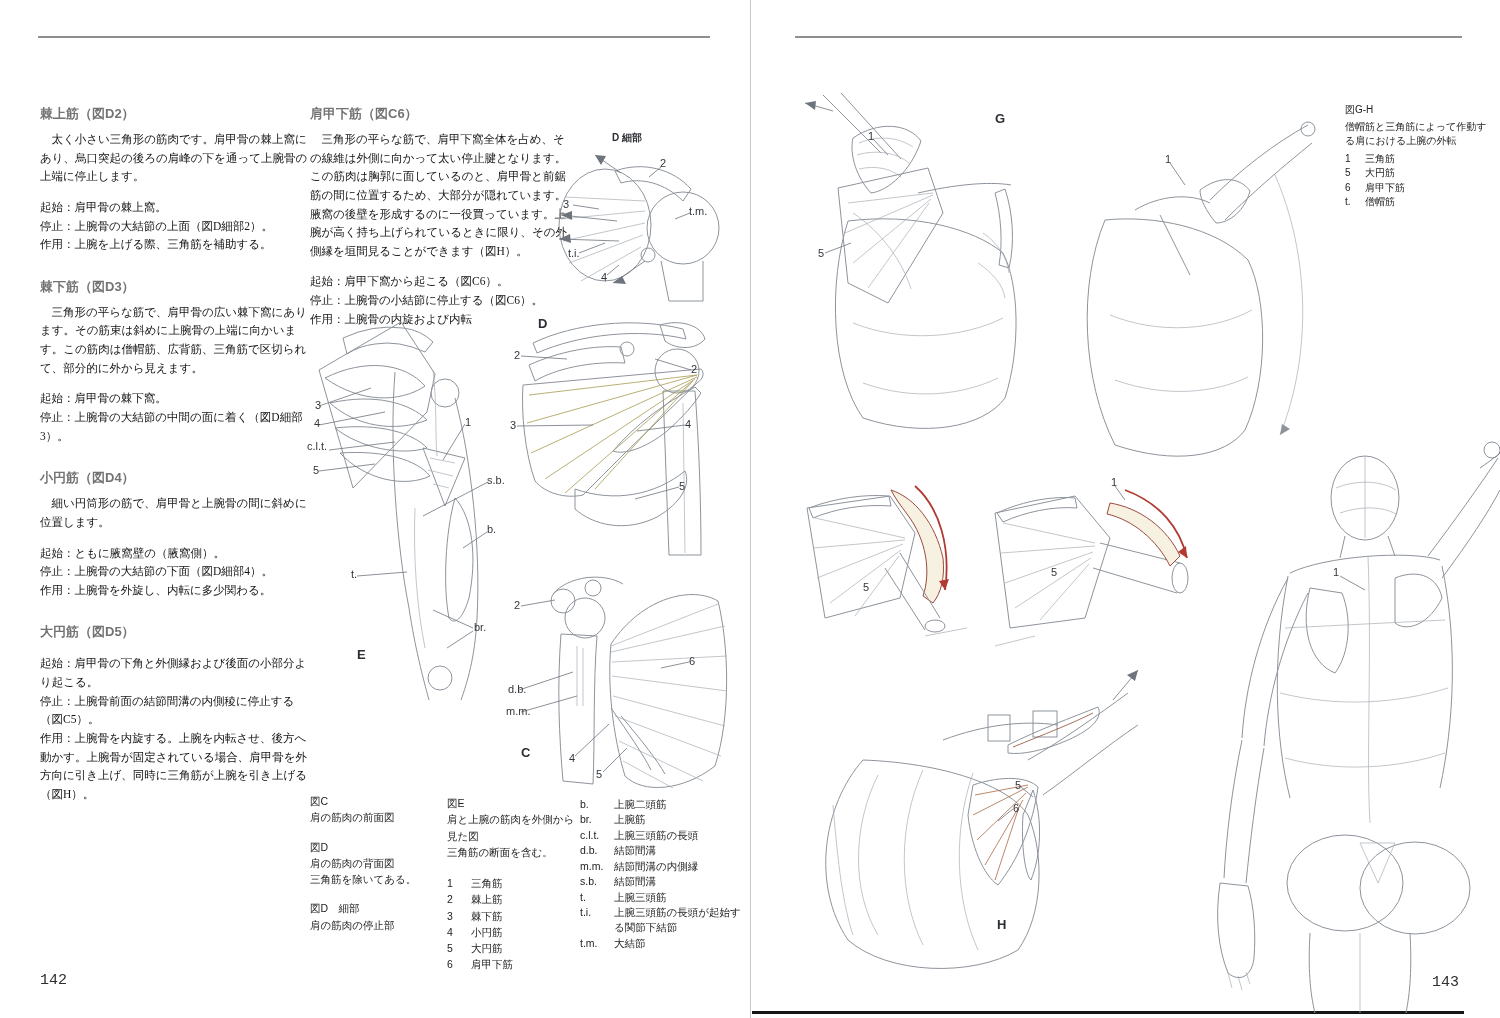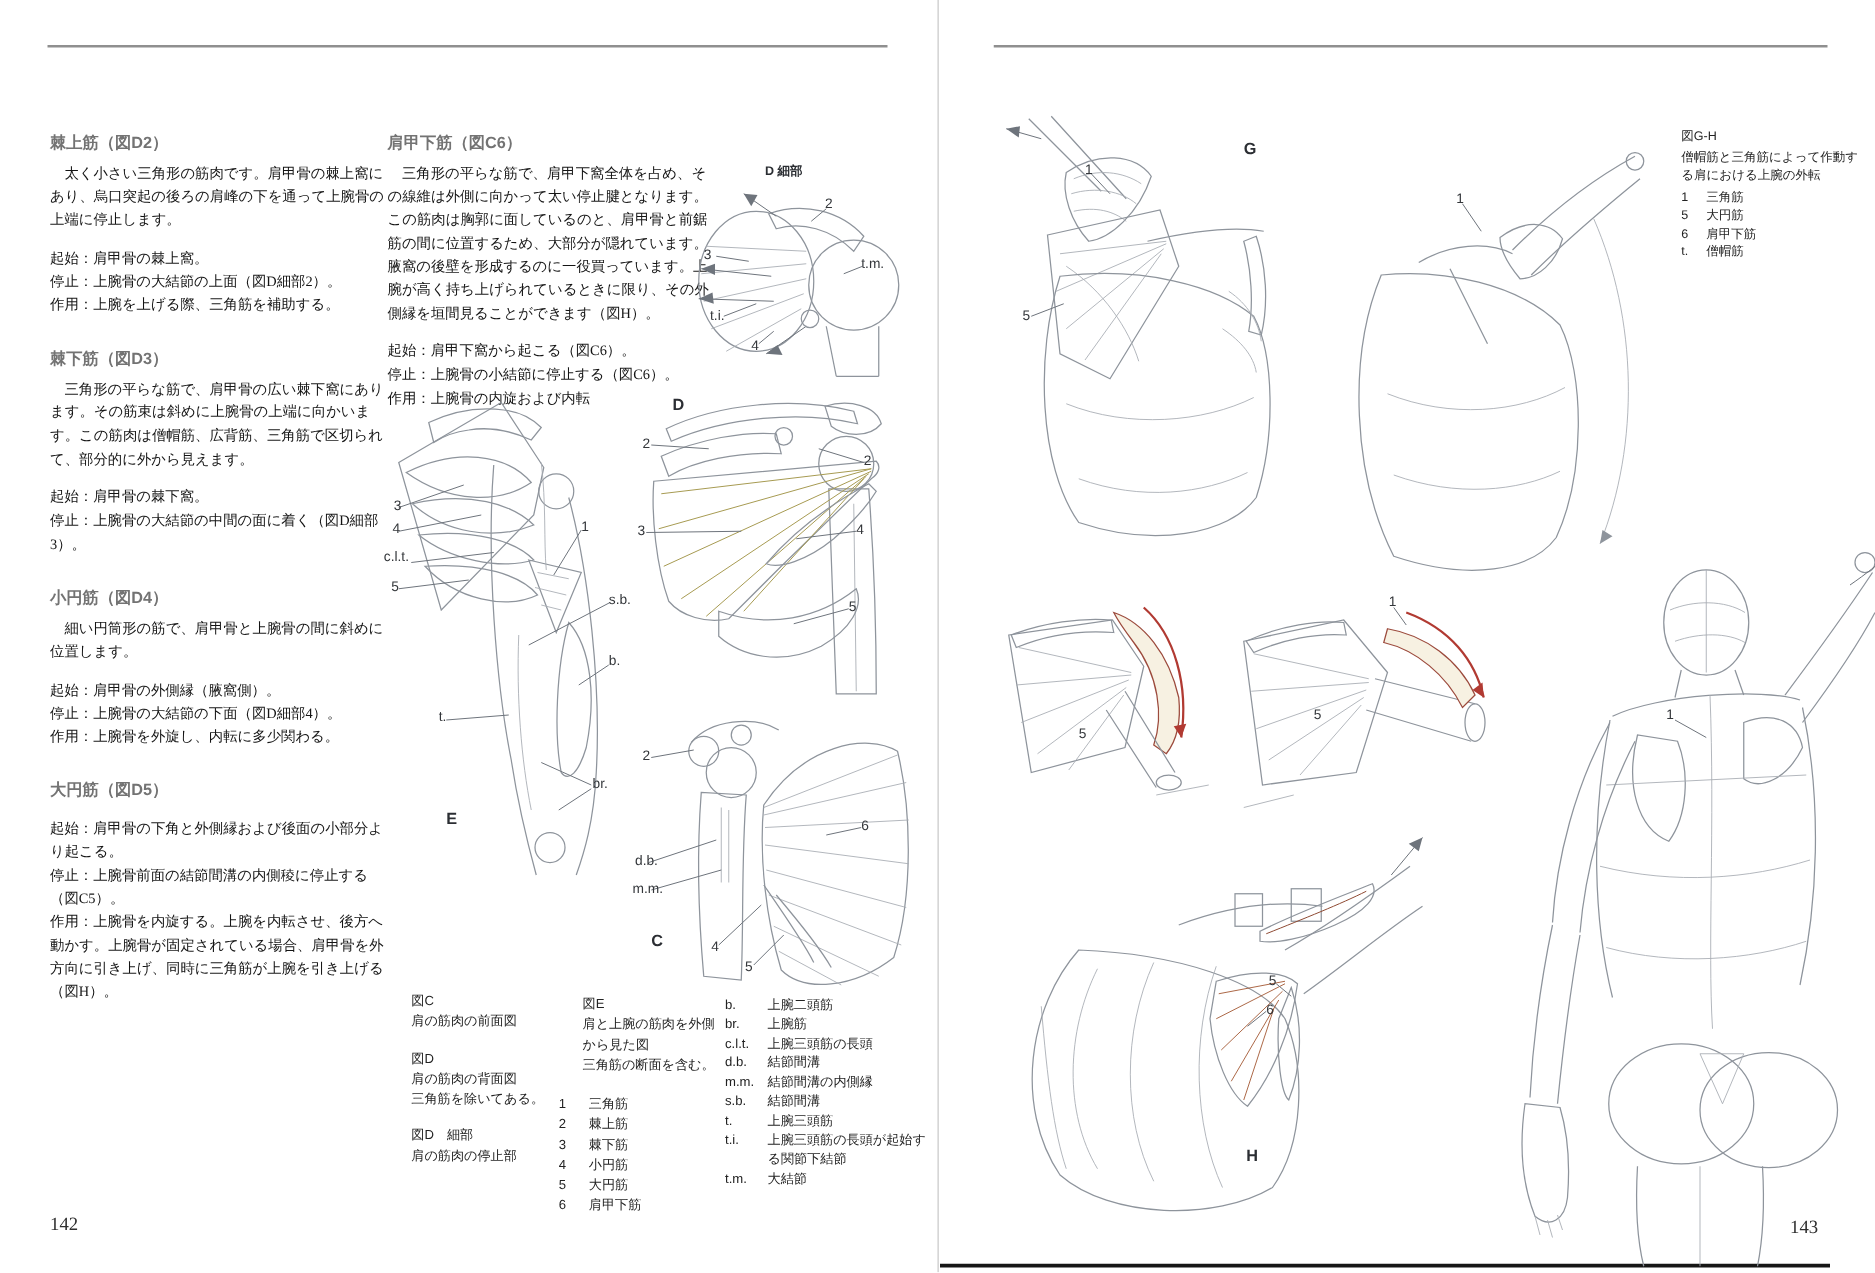--- a/index.html
+++ b/index.html
@@ -14,38 +14,38 @@
          font-size:11.5px;line-height:1.62;color:#141414;text-align:left;}
   .m-head{font-family:"Liberation Sans","DejaVu Sans",sans-serif;font-size:13px;font-weight:bold;
           margin:0 0 6px 0;color:#737373;}
   .m-body{margin:0;}
   .oia{margin:12px 0 0 0;}
   .oia p{margin:0;}
   .msec{margin-bottom:22px;}
 
   
   .cap{position:absolute;font-size:10.5px;line-height:1.55;color:#222;}
-  .cap-group{margin-bottom:13px;margin-left:19px;}
+  .cap-group{margin-bottom:13px;}
   .numlist{margin-top:15px;}
   .cap-row{display:flex;}
   .cap-row .n{width:24px;flex-shrink:0;}
   .ab-row{display:flex;line-height:1.47;}
   .ab-row .ab{width:34px;flex-shrink:0;}
   .ab-row .abname{width:130px;}
 
   
   .legend{position:absolute;left:1345px;top:103px;width:150px;font-size:10px;line-height:1.45;color:#222;}
   .legend .ttl{margin-bottom:2px;}
   .legend .sub{margin-bottom:3px;}
   .legend .cap-row .n{width:20px;}
 
   
   .fl{position:absolute;font-size:11px;color:#33363a;line-height:1.1;}
   .fletter{position:absolute;font-size:13px;font-weight:bold;color:#2b2e33;line-height:1;}
-  .pagenum{position:absolute;font-family:Liberation Serif, serif;
+  .pagenum{position:absolute;font-family:Liberation Mono, monospace;
            font-size:15px;color:#2e2e2e;}
   svg{position:absolute;overflow:visible;}
   .sk{stroke:#8e949c;fill:none;stroke-width:1;}
   .sk2{stroke:#a8adb4;fill:none;stroke-width:.7;}
   .ld{stroke:#6e747c;fill:none;stroke-width:.8;}
 </style>
 </head>
 <body>
 
 <div class="spread">
@@ -72,21 +72,21 @@
       <p class="m-body">　三角形の平らな筋で、肩甲骨の広い棘下窩にあります。その筋束は斜めに上腕骨の上端に向かいます。この筋肉は僧帽筋、広背筋、三角筋で区切られて、部分的に外から見えます。</p>
       <div class="oia">
         <p>起始：肩甲骨の棘下窩。</p>
         <p>停止：上腕骨の大結節の中間の面に着く（図D細部3）。</p>
       </div>
     </div>
     <div class="msec">
       <h3 class="m-head">小円筋（図D4）</h3>
       <p class="m-body">　細い円筒形の筋で、肩甲骨と上腕骨の間に斜めに位置します。</p>
       <div class="oia">
-        <p>起始：肩甲骨の外側縁（腋窩側）。</p>
+        <p>起始：ともに腋窩壁の（腋窩側）。</p>
         <p>停止：上腕骨の大結節の下面（図D細部4）。</p>
         <p>作用：上腕骨を外旋し、内転に多少関わる。</p>
       </div>
     </div>
     <div class="msec">
       <h3 class="m-head">大円筋（図D5）</h3>
       <div class="oia">
         <p>起始：肩甲骨の下角と外側縁および後面の小部分より起こる。</p>
         <p>停止：上腕骨前面の結節間溝の内側稜に停止する（図C5）。</p>
         <p>作用：上腕骨を内旋する。上腕を内転させ、後方へ動かす。上腕骨が固定されている場合、肩甲骨を外方向に引き上げ、同時に三角筋が上腕を引き上げる（図H）。</p>

